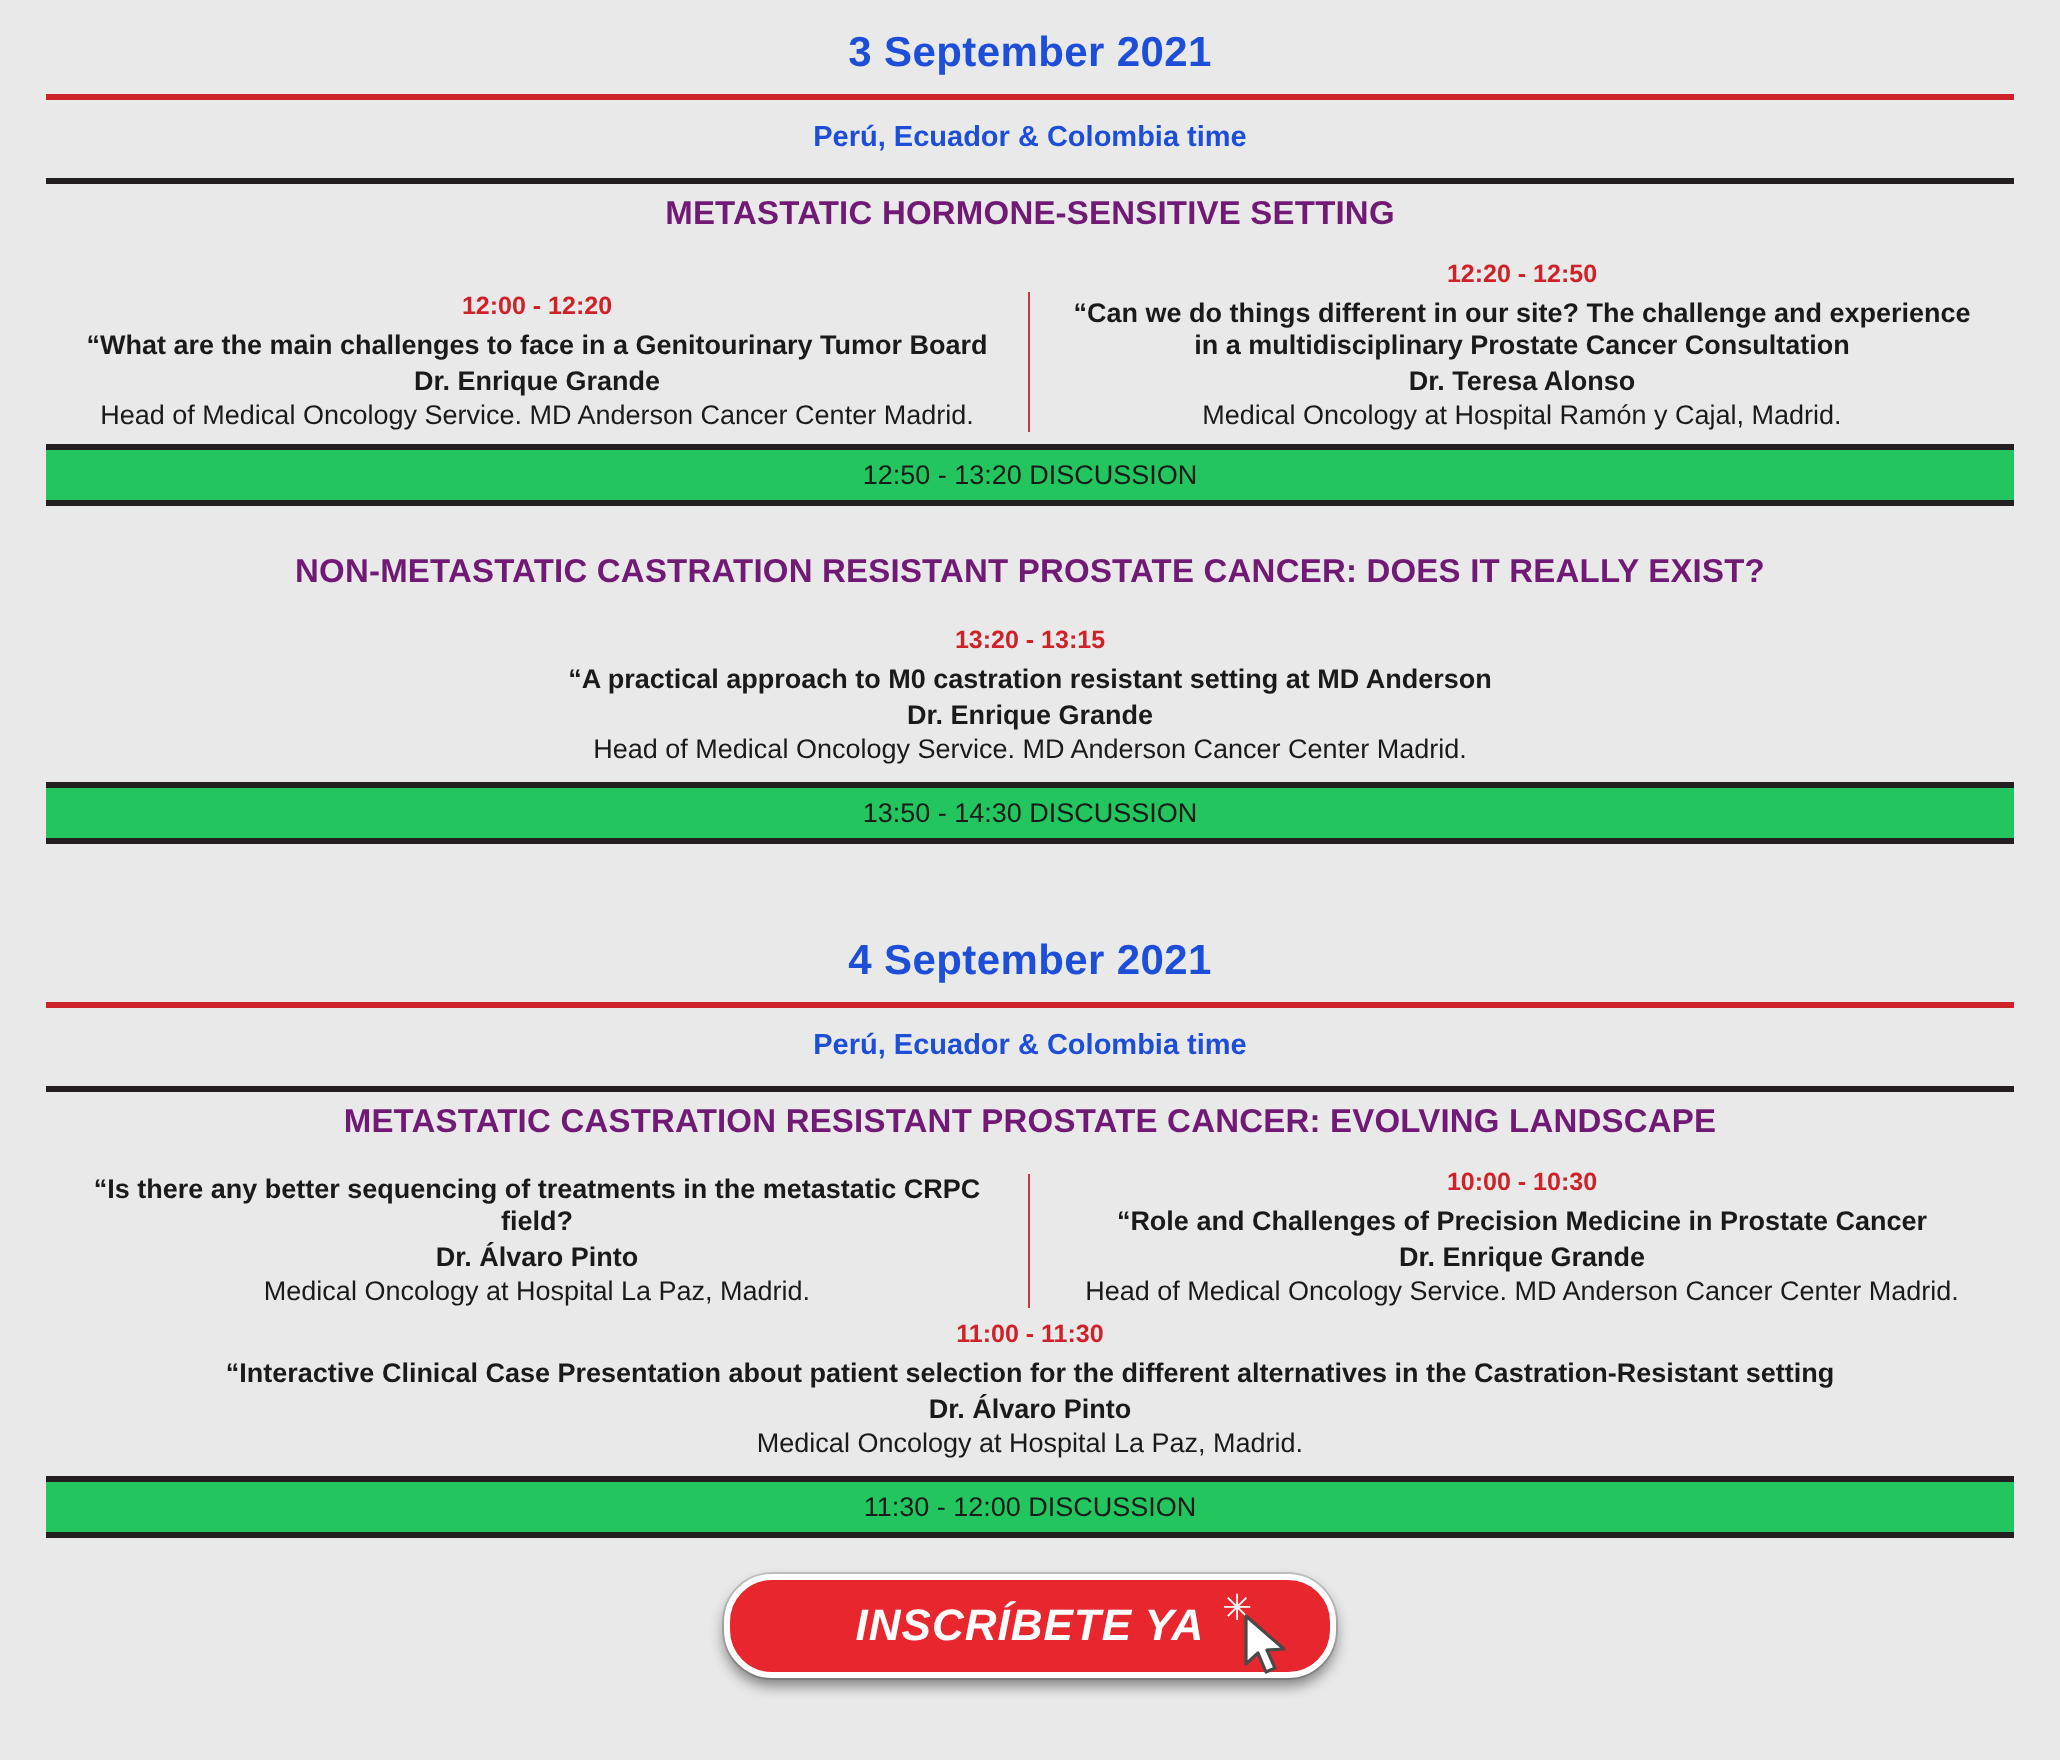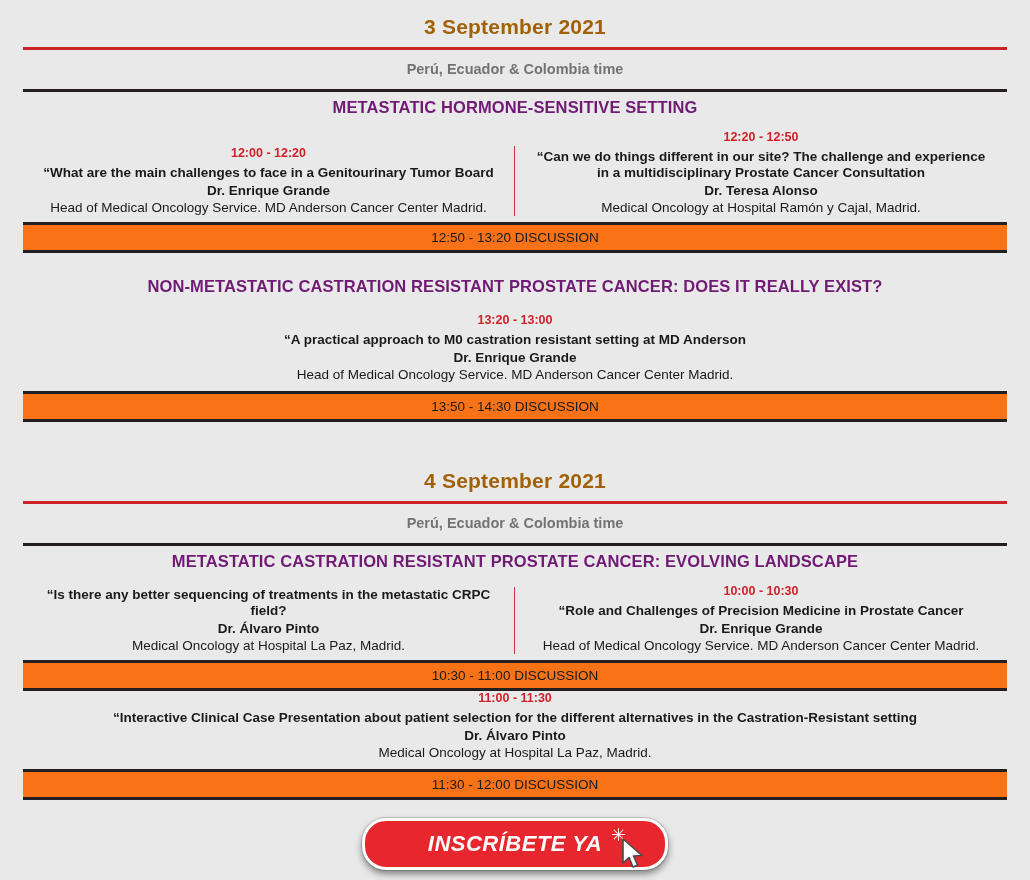--- a/index.html
+++ b/index.html
@@ -19,21 +19,21 @@
     height: 880px;
     position: relative;
     box-sizing: border-box;
   }
   .wrap {
     width: 984px;
     margin: 0 auto;
   }
   .day-title {
     text-align: center;
-    color: #a16207;
+    color: #1d4ed8;
     font-weight: bold;
     font-size: 21px;
     letter-spacing: .2px;
     padding-top: 15px;
     padding-bottom: 8px;
   }
   .rule-red {
     border-top: 3px solid #cf2128;
     height: 0;
     margin: 0;
@@ -41,21 +41,21 @@
   .rule-dark {
     border-top: 3px solid #231f20;
     height: 0;
     margin: 0;
   }
   .tz {
     text-align: center;
     font-weight: bold;
     font-size: 14.5px;
     padding: 11px 0 12px;
-    color: #737373;
+    color: #1d4ed8;
   }
   .section-title {
     text-align: center;
     color: #701a75;
     font-weight: bold;
     font-size: 16.5px;
     padding: 6px 0 13px;
     letter-spacing: .1px;
   }
   .two-col {
@@ -92,21 +92,21 @@
   .affil {
     font-size: 13.5px;
     line-height: 1.2;
     padding-top: 1px;
   }
   .single {
     text-align: center;
     padding: 4px 20px 8px;
   }
   .discussion-bar {
-    background: #f97316;
+    background: #22c55e;
     border-top: 3px solid #231f20;
     border-bottom: 3px solid #231f20;
     text-align: center;
     font-size: 13.5px;
     padding: 5px 0 5px;
   }
   .big-gap {
     height: 32px;
   }
   .cta-zone {
@@ -183,21 +183,21 @@
           <div class="speaker">Dr. Teresa Alonso</div>
           <div class="affil">Medical Oncology at Hospital Ramón y Cajal, Madrid.</div>
         </div>
       </div>
 
       <div class="discussion-bar">12:50 - 13:20 DISCUSSION</div>
 
       <div class="section-title" style="padding-top:24px;">NON-METASTATIC CASTRATION RESISTANT PROSTATE CANCER: DOES IT REALLY EXIST?</div>
 
       <div class="single">
-        <div class="time">13:20 - 13:00</div>
+        <div class="time">13:20 - 13:15</div>
         <div class="talk-title">“A practical approach to M0 castration resistant setting at MD Anderson</div>
         <div class="speaker">Dr. Enrique Grande</div>
         <div class="affil">Head of Medical Oncology Service. MD Anderson Cancer Center Madrid.</div>
       </div>
 
       <div class="discussion-bar">13:50 - 14:30 DISCUSSION</div>
     </div>
 
     <div class="big-gap"></div>
 
@@ -216,21 +216,20 @@
           <div class="affil">Medical Oncology at Hospital La Paz, Madrid.</div>
         </div>
         <div class="col">
           <div class="time">10:00 - 10:30</div>
           <div class="talk-title">“Role and Challenges of Precision Medicine in Prostate Cancer</div>
           <div class="speaker">Dr. Enrique Grande</div>
           <div class="affil">Head of Medical Oncology Service. MD Anderson Cancer Center Madrid.</div>
         </div>
       </div>
 
-      <div class="discussion-bar">10:30 - 11:00 DISCUSSION</div>
 
       <div class="single" style="padding-top:0;">
         <div class="time">11:00 - 11:30</div>
         <div class="talk-title">“Interactive Clinical Case Presentation about patient selection for the different alternatives in the Castration-Resistant setting</div>
         <div class="speaker">Dr. Álvaro Pinto</div>
         <div class="affil">Medical Oncology at Hospital La Paz, Madrid.</div>
       </div>
 
       <div class="discussion-bar">11:30 - 12:00 DISCUSSION</div>
     </div>

